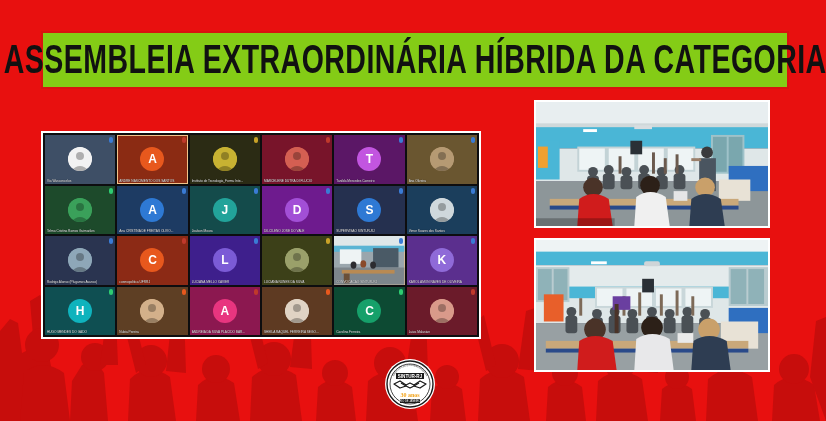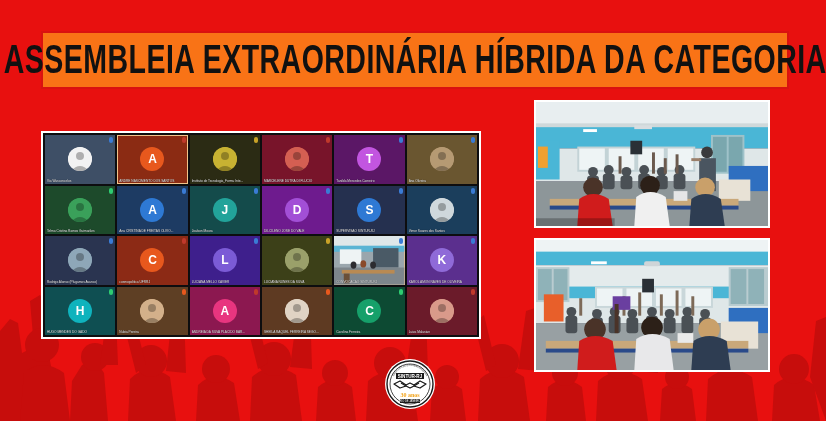--- a/index.html
+++ b/index.html
@@ -9,21 +9,21 @@
     background:#e8100f;
     position:relative;
   }
 
   
   .crowd { position:absolute; left:0; bottom:0; width:826px; height:160px; z-index:0; }
 
   
   .banner {
     position:absolute; left:41px; top:31px; width:748px; height:58px;
-    background:#f97316; border:2px solid #d91210; z-index:5;
+    background:#84cc16; border:2px solid #d91210; z-index:5;
     display:flex; align-items:center; justify-content:center;
   }
   .banner-text {
     font-family:"Liberation Sans Narrow","Liberation Sans",sans-serif;
     font-weight:bold; font-size:31px; color:#111;
     letter-spacing:0.5px; transform:scaleX(0.92) scaleY(1.30);
     transform-origin:center center; white-space:nowrap;
   }
 
   

